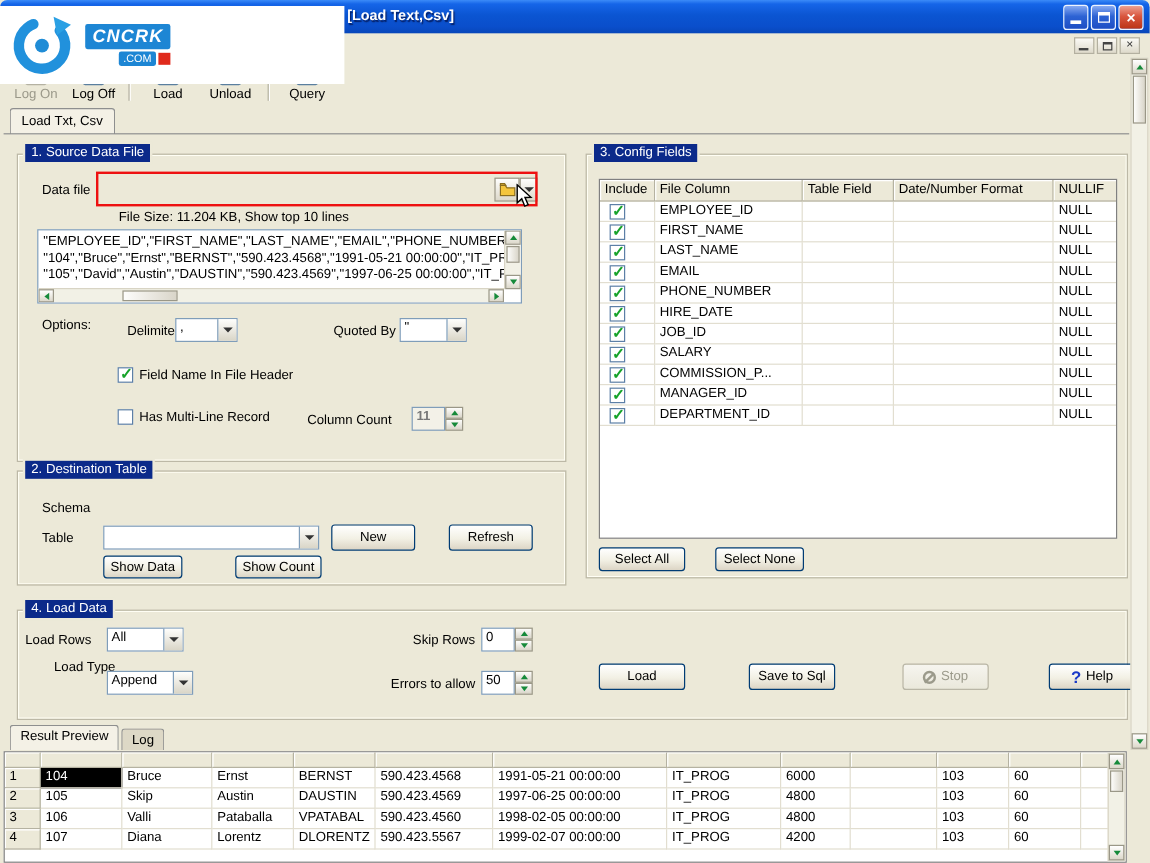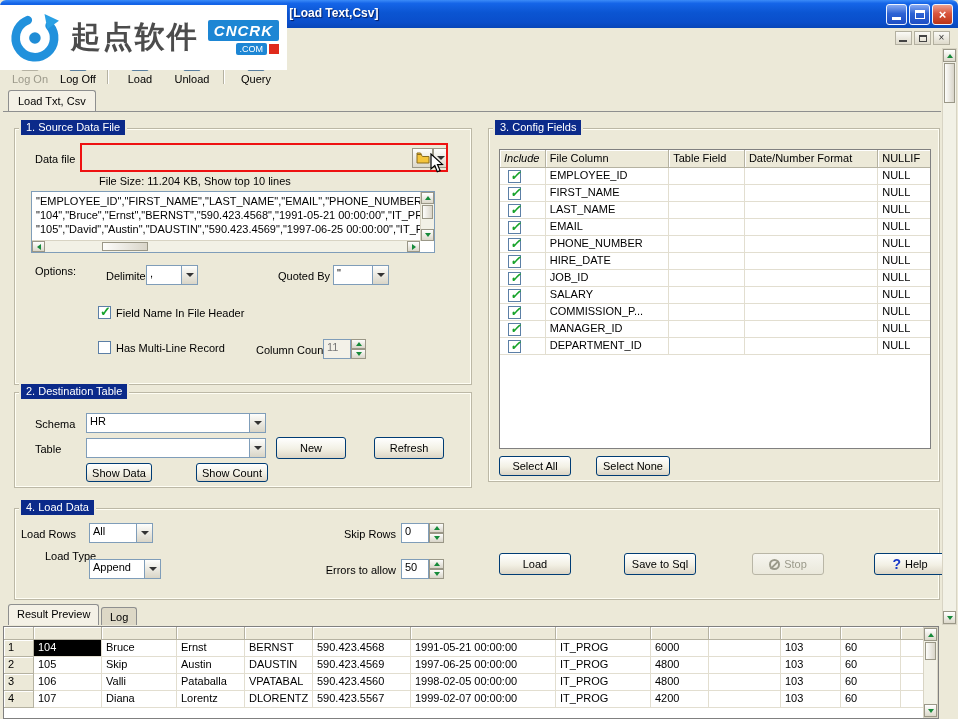--- a/index.html
+++ b/index.html
@@ -90,21 +90,21 @@
 
   
   .cgrid { position:absolute; left:10px; top:20px; width:432px; height:300px; background:#fff;
     border:1px solid #808080; overflow:hidden; }
   .cg-head { display:flex; height:18px; }
   .cg-h { background:#ece9d8; border-right:1px solid #b5b2a1; border-bottom:1px solid #b5b2a1;
     box-shadow:inset 1px 1px 0 #fff; padding:2px 4px; overflow:hidden; white-space:nowrap; }
   .cg-row { display:flex; height:17px; }
   .cg-cell { border-right:1px solid #e2ded0; border-bottom:1px solid #e2ded0; padding:1px 4px;
     overflow:hidden; white-space:nowrap; }
-  .ci { width:46px; display:flex; align-items:center; padding-left:8px;font-style:italic; }
+  .ci { width:46px; display:flex; align-items:center; padding-left:8px; }
   .cf { width:124px; } .ct { width:76px; } .cd { width:134px; } .cn { width:52px; border-right:none; }
   .cg-h.ci { display:block; padding-left:4px; }
 
   
   .btab { position:absolute; border:1px solid #8e8f8f; border-bottom:none; border-radius:3px 3px 0 0; padding:3px 8px 0; }
   .btab.active { background:#f4f1e6; height:21px; top:604px; }
   .btab.inactive { background:#ddd8c6; height:18px; top:607px; }
   .rgrid { position:absolute; left:3px; top:626px; width:936px; height:93px; background:#fff;
     border:1px solid #808080; overflow:hidden; }
   .rg-head { display:flex; height:13px; }
@@ -250,43 +250,37 @@
 
   <div class="chkrow" style="left:83px; top:177px;">
     <span class="cb checked"></span>
     <span>Field Name In File Header</span>
   </div>
   <div class="chkrow" style="left:83px; top:212px;">
     <span class="cb"></span>
     <span>Has Multi-Line Record</span>
   </div>
   <span class="lbl" style="left:241px; top:215px;">Column Count</span>
-  <div class="spin dis" style="left:308px; top:210px;">
+  <div class="spin dis" style="left:328px; top:210px;font-weight:bold;">
     <span class="sval">11</span>
     <span class="btns">
       <span class="sb">
           <span class="tri-u-g"></span>
         </span>
       <span class="sb">
           <span class="tri-d-g"></span>
         </span>
     </span>
   </div>
 </div>
 
 <div class="group" style="left:14px; top:392px; width:458px; height:96px;">
   <div class="glabel">2. Destination Table</div>
 
   <span class="lbl" style="left:20px; top:25px;">Schema</span>
-  <div class="combo" style="left:71px; top:20px; width:180px;">
-    <span class="val">HR</span>
-    <span class="drop">
-        <span class="tri-d"></span>
-      </span>
-  </div>
 
   <span class="lbl" style="left:20px; top:50px;">Table</span>
   <div class="combo" style="left:71px; top:45px; width:180px;">
     <span class="val"></span>
     <span class="drop">
         <span class="tri-d"></span>
       </span>
   </div>
   <div class="btn" style="left:261px; top:44px; width:70px; height:22px;">New</div>
   <div class="btn" style="left:359px; top:44px; width:70px; height:22px;">Refresh</div>
@@ -573,21 +567,20 @@
       <span class="tri-d-g"></span>
     </div>
 </div>
 
 <div class="logo">
   <svg width="54" height="54" viewBox="0 0 56 56">
     <circle cx="28" cy="28" r="20" fill="none" stroke="#2191dc" stroke-width="9" stroke-dasharray="100 26" stroke-linecap="round" transform="rotate(-40 28 28)"></circle>
     <polygon points="38,3 53,10 41,19" fill="#2aa0e4"></polygon>
     <circle cx="28" cy="28" r="6" fill="#1f8cd6"></circle>
   </svg>
-  <span class="logo-cn">起点软件</span>
   <span class="logo-badge">
     <span class="cncrk">CNCRK</span>
     <span class="com-row">
       <span class="com">.COM</span>
       <span class="red-sq"></span>
     </span>
   </span>
 </div>
 
 <div class="red-rect"></div>

